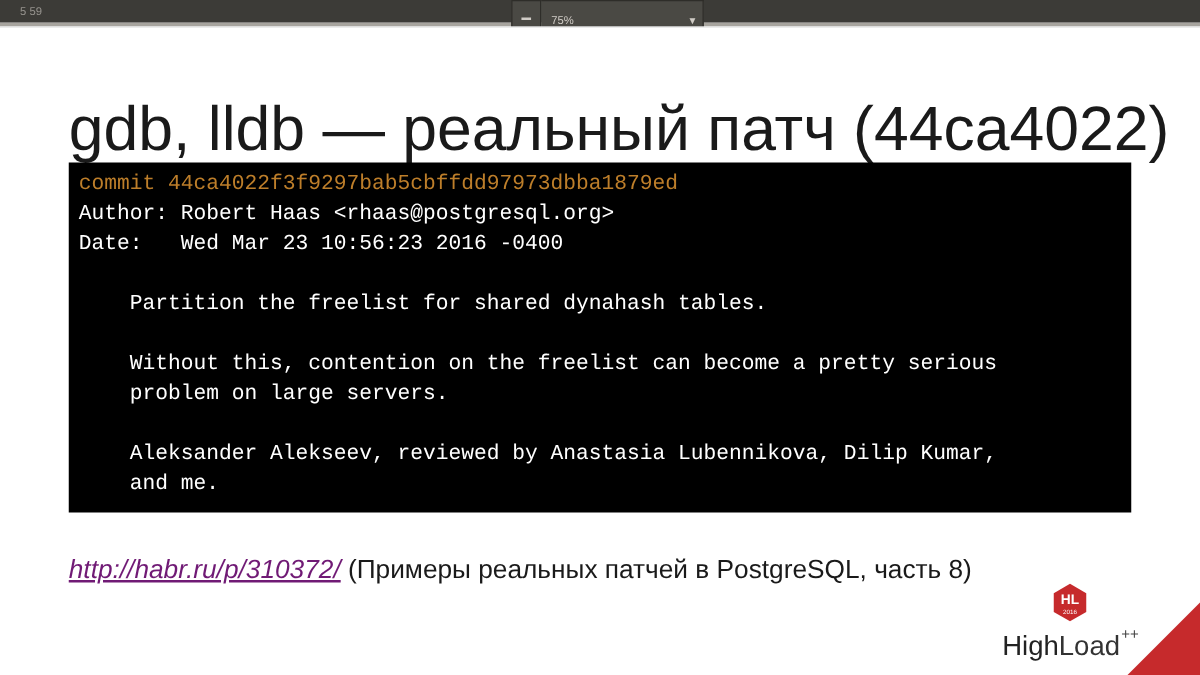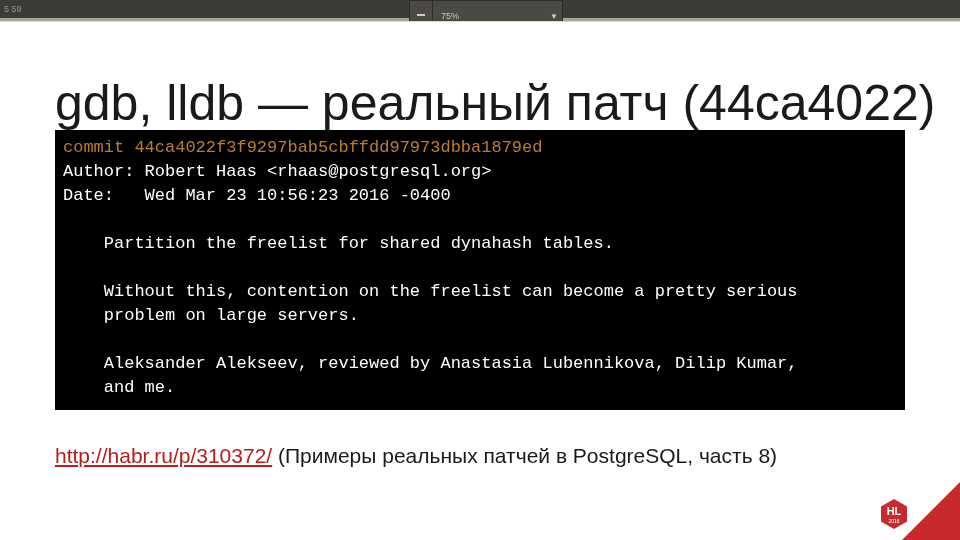--- a/index.html
+++ b/index.html
@@ -9,21 +9,21 @@
   .titlebar {
     height: 18px;
     background: #3c3b37;
     position: relative;
     display: flex;
     align-items: center;
   }
   .titlebar-text-left {
     color: #d0ccc6;
     font-size: 9px;
-    padding-left: 4px;
+    padding-left: 16px;
     opacity: 0.6;
     text-align: right;
   }
   .zoom-group {
     position: absolute;
     left: 409px;
     top: 0;
     height: 18px;
     display: flex;
   }
@@ -77,22 +77,23 @@
   .amber { color: #bd7e2a; }
 
   .linkrow {
     position: absolute;
     left: 55px;
     top: 422px;
     font-size: 21px;
     color: #1a1a1a;
   }
   .linkrow a {
-    color: #b91c1c;
+    color: #701a75;
     text-decoration: underline;
+    font-style: italic;
   }
 
   
   .corner-red {
     position: absolute;
     right: 0;
     bottom: 0;
     width: 0;
     height: 0;
     border-right: 58px solid #c62a2c;
@@ -163,16 +164,17 @@
   </div>
 
   <div class="brand">
     <span class="hl-badge">
       <svg width="32" height="32" viewBox="0 0 32 32">
         <polygon points="16,1 29,8.5 29,23.5 16,31 3,23.5 3,8.5" fill="#c62a2c"></polygon>
         <text x="16" y="17" font-family="Arial" font-size="11" font-weight="bold" fill="#fff" text-anchor="middle">HL</text>
         <text x="16" y="25" font-family="Arial" font-size="5" fill="#fff" text-anchor="middle">2016</text>
       </svg>
     </span>
+    <span class="brand-text"><b>High</b><span>Load</span><sup>++</sup></span>
   </div>
 
   <div class="corner-red"></div>
 </div>
 
 </body></html>

